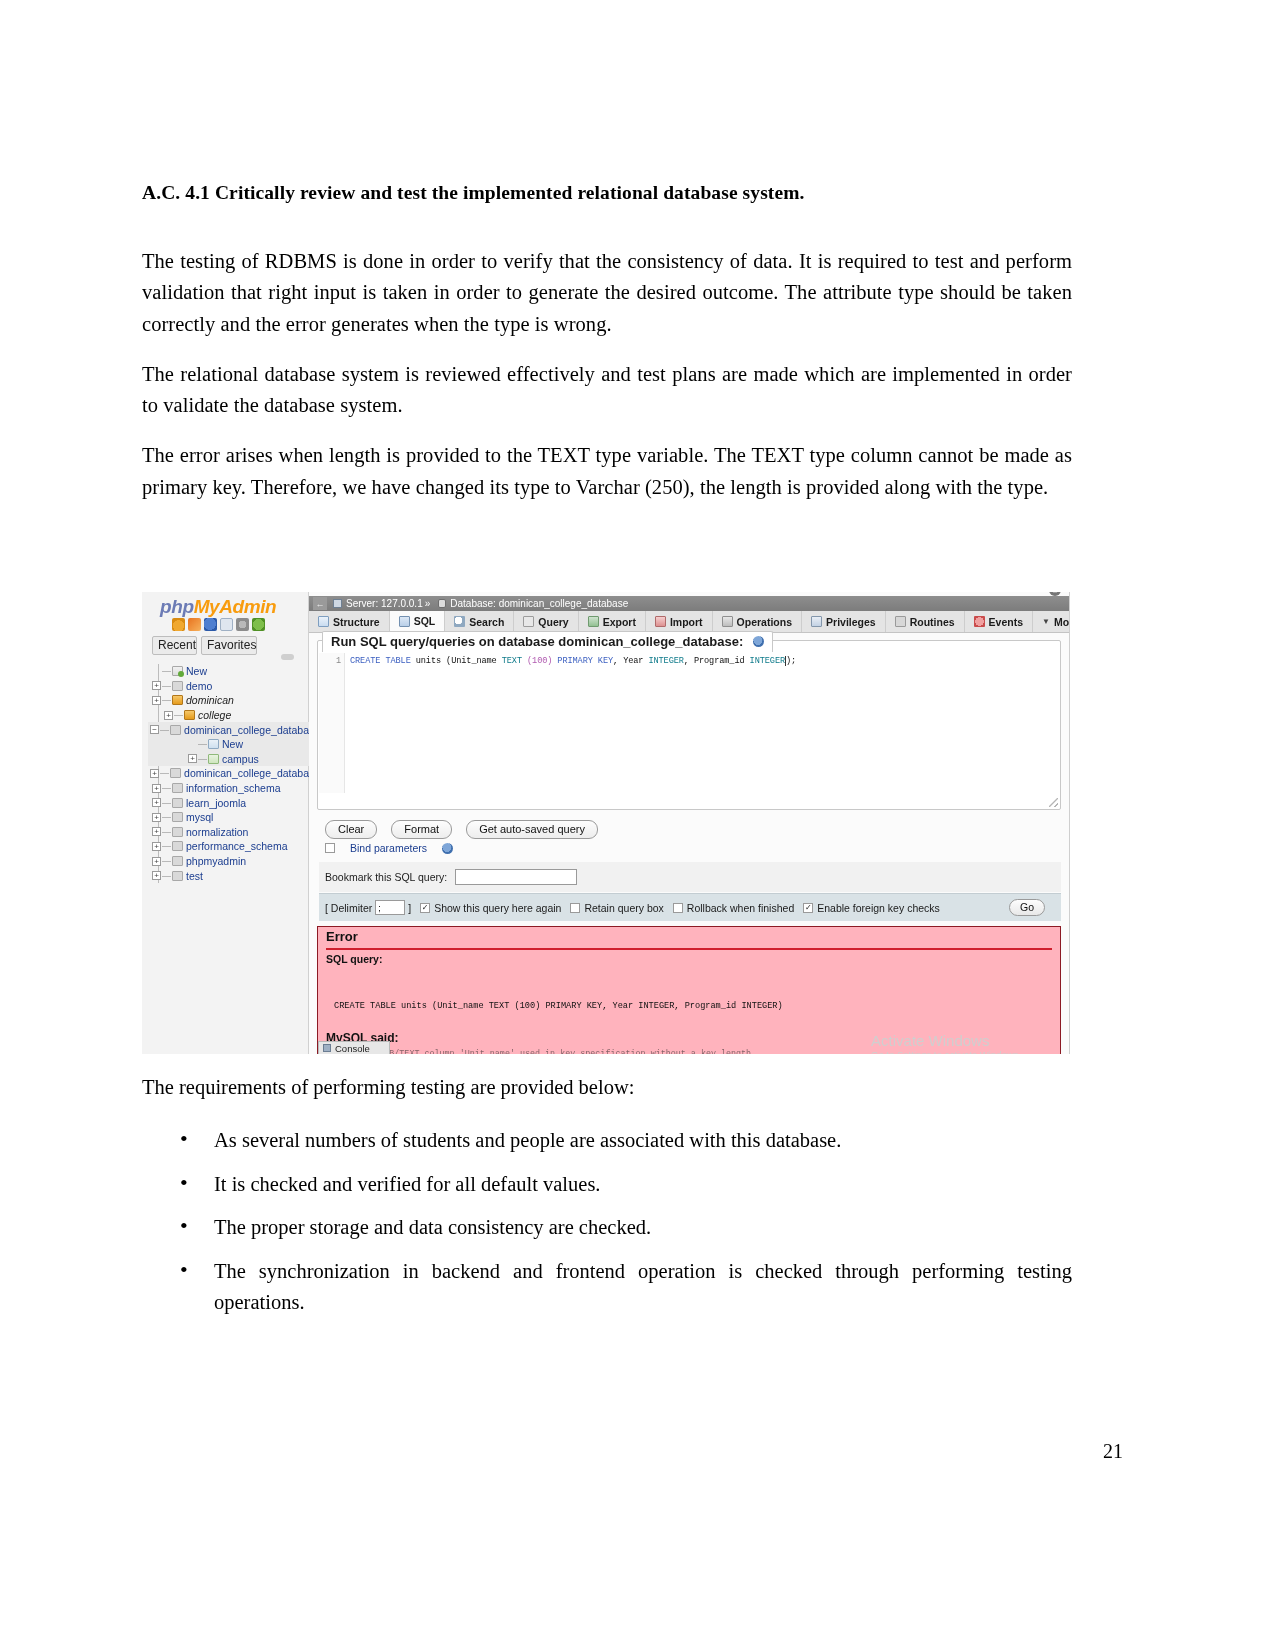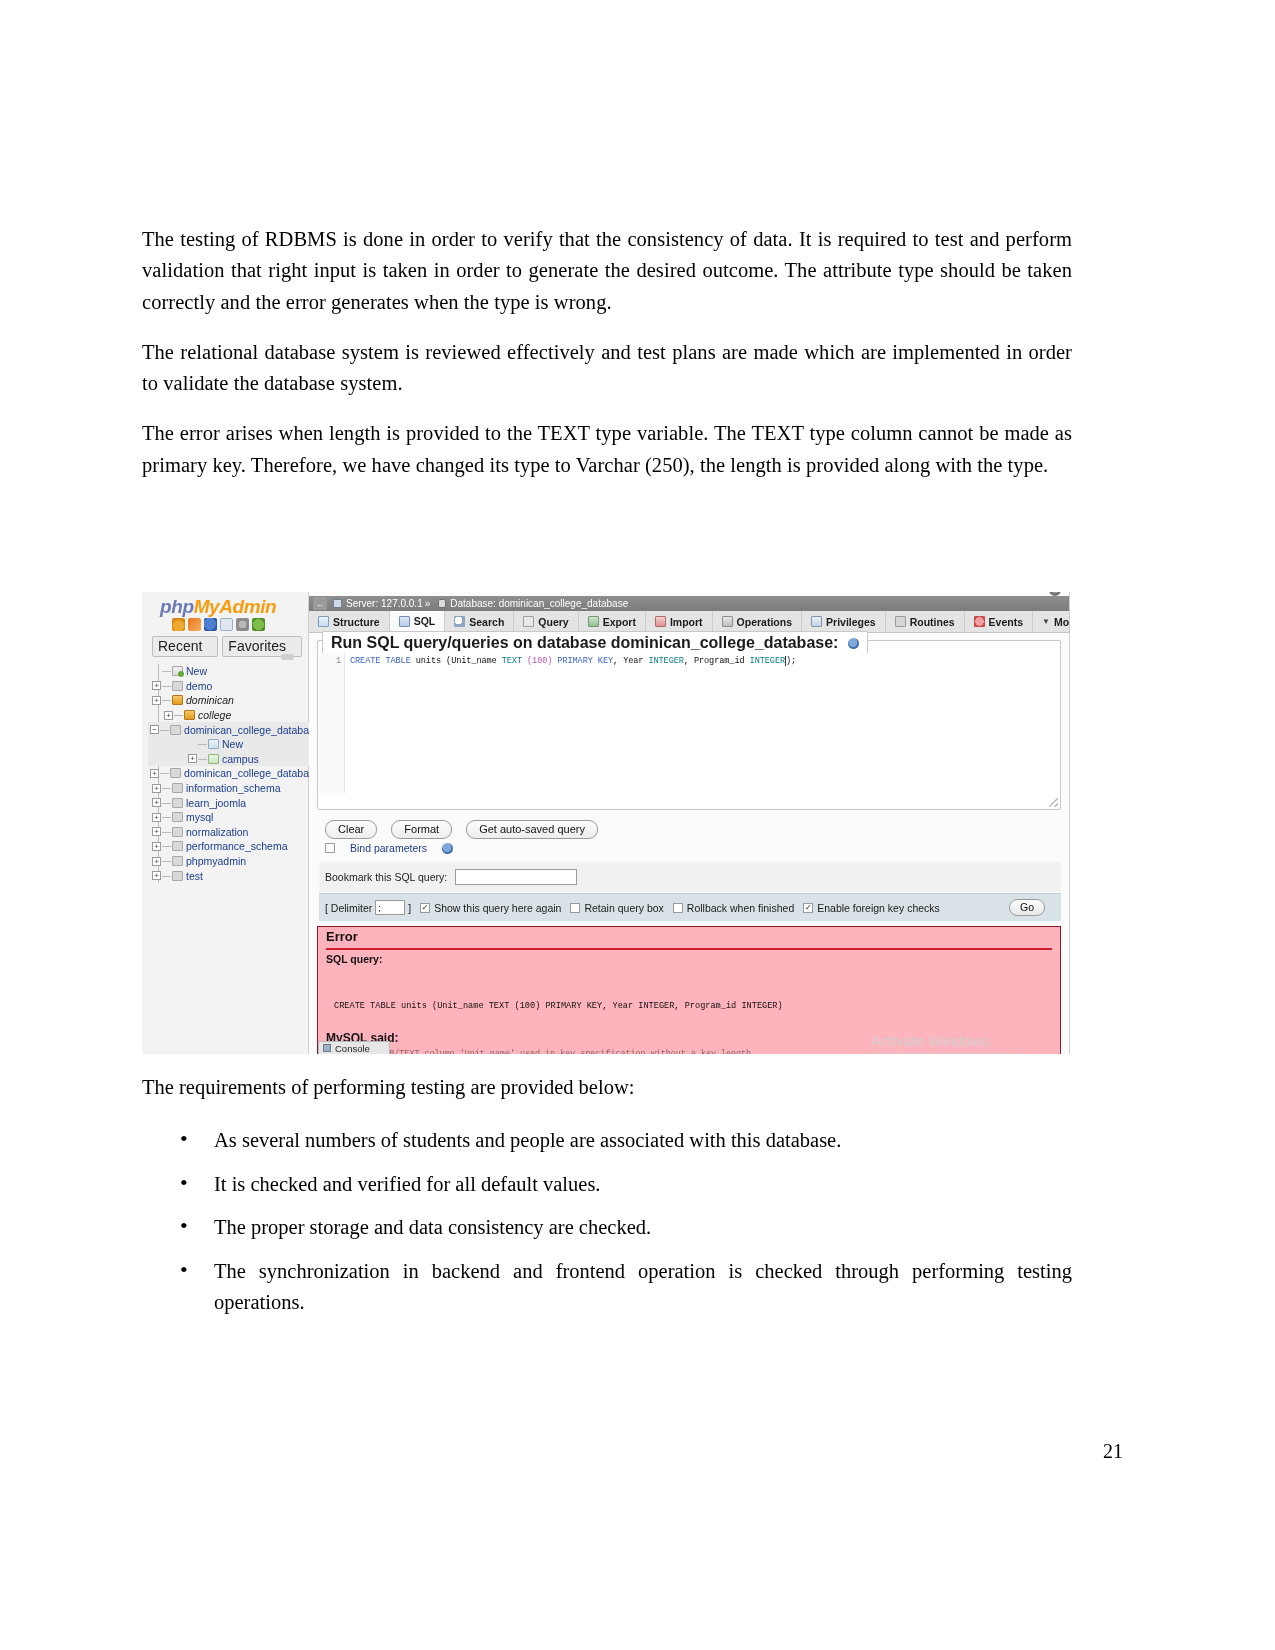--- a/index.html
+++ b/index.html
@@ -75,25 +75,25 @@
   .ic-docs { background: radial-gradient(circle at 45% 45%, #4f7fd0 0 60%, #2b59a8 61% 100%); }
   .ic-wiki { background: #dfe6ef; border: 1px solid #9fb0c4; }
   .ic-gear { background: radial-gradient(circle at 50% 50%, #b9b9b9 0 40%, #8c8c8c 41% 100%); }
   .ic-refresh { background: radial-gradient(circle at 50% 50%, #7ebe4a 0 60%, #4f9024 61% 100%); }
 
   .pills {
     position: absolute; left: 10px; top: 44px;
     display: flex; gap: 4px;
   }
   .pill {
-    font-size: 14px; color: #222;
+    font-size: 12px; color: #222;
     background: #ebebeb;
     border: 1px solid #bdbdbd;
     border-radius: 2px;
-    padding: 1px 15px 2px 5px;
+    padding: 1px 0 2px 5px;
   }
   .nav-dots {
     position: absolute; right: 14px; top: 62px;
     width: 13px; height: 6px;
     background: #cfcfcf; border-radius: 3px;
   }
 
   .tree { position: absolute; left: 6px; top: 72px; width: 161px; font-size: 10.5px; }
   .trow {
     position: relative;
@@ -190,21 +190,21 @@
     border: 1px solid #c8c8c8;
     border-radius: 2px;
   }
   .legend {
     position: absolute; left: 4px; top: -10px;
     background: #ffffff;
     border: 1px solid #c8c8c8;
     border-bottom: none;
     border-radius: 2px 2px 0 0;
     padding: 2px 8px 3px 8px;
-    font-size: 16px; font-weight: bold; color: #1b1b1b;
+    font-size: 13px; font-weight: bold; color: #1b1b1b;
     display: flex; align-items: center; gap: 10px;
     white-space: nowrap;
   }
   .legend .hint {
     width: 11px; height: 11px; border-radius: 50%;
     background: radial-gradient(circle at 45% 40%, #7ea6d8 0 50%, #3f6fae 51% 100%);
   }
   .editor {
     position: absolute; left: 1px; top: 12px; right: 1px; height: 140px;
     background: #ffffff;
@@ -380,20 +380,21 @@
     font-size: 20px;
   }
 </style>
 </head>
 <body>
 
 <div class="page">
 
   <div class="doc-body">
     <div class="gap-a"></div>
+    <h1 class="heading">A.C. 4.1 Critically review and test the implemented relational database system.</h1>
     <div class="gap-b"></div>
     <p class="para">The testing of RDBMS is done in order to verify that the consistency of data. It is required to test and perform validation that right input is taken in order to generate the desired outcome. The attribute type should be taken correctly and the error generates when the type is wrong.</p>
     <div class="para-gap"></div>
     <p class="para">The relational database system is reviewed effectively and test plans are made which are implemented in order to validate the database system.</p>
     <div class="para-gap"></div>
     <p class="para">The error arises when length is provided to the TEXT type variable. The TEXT type column cannot be made as primary key. Therefore, we have changed its type to Varchar (250), the length is provided along with the type.</p>
   </div>
 
   <div class="shot">
    <div class="shot-inner">

